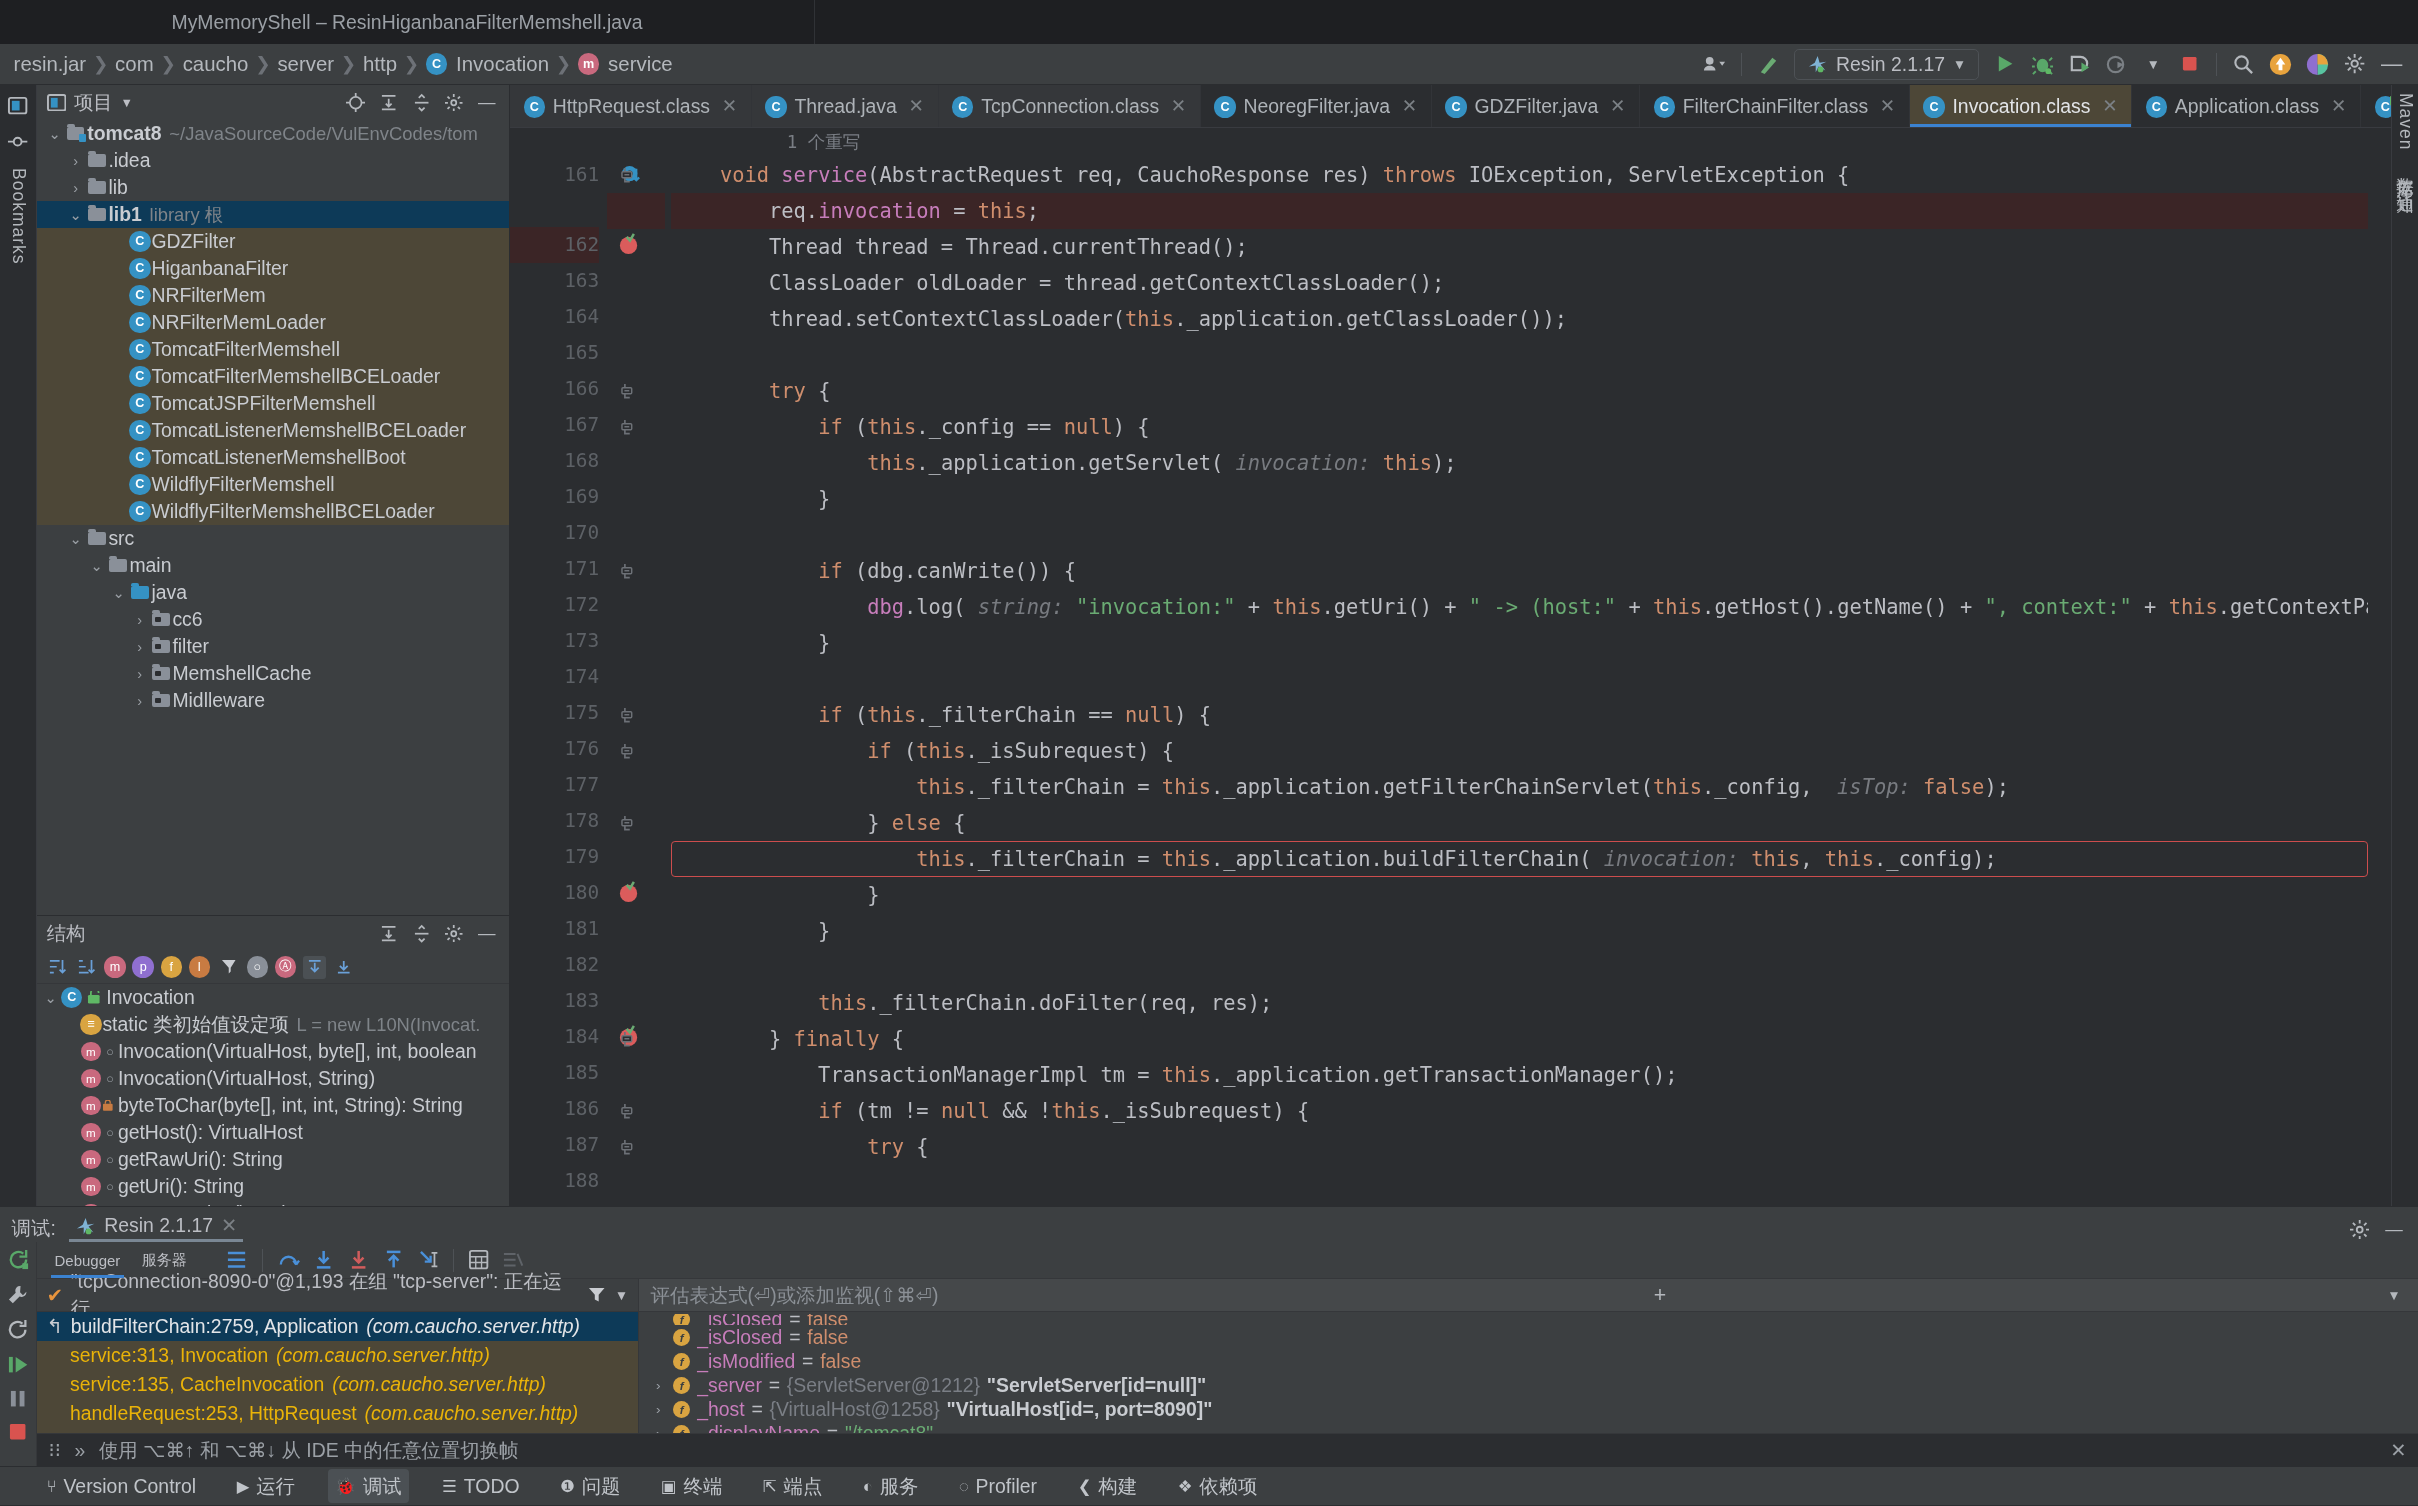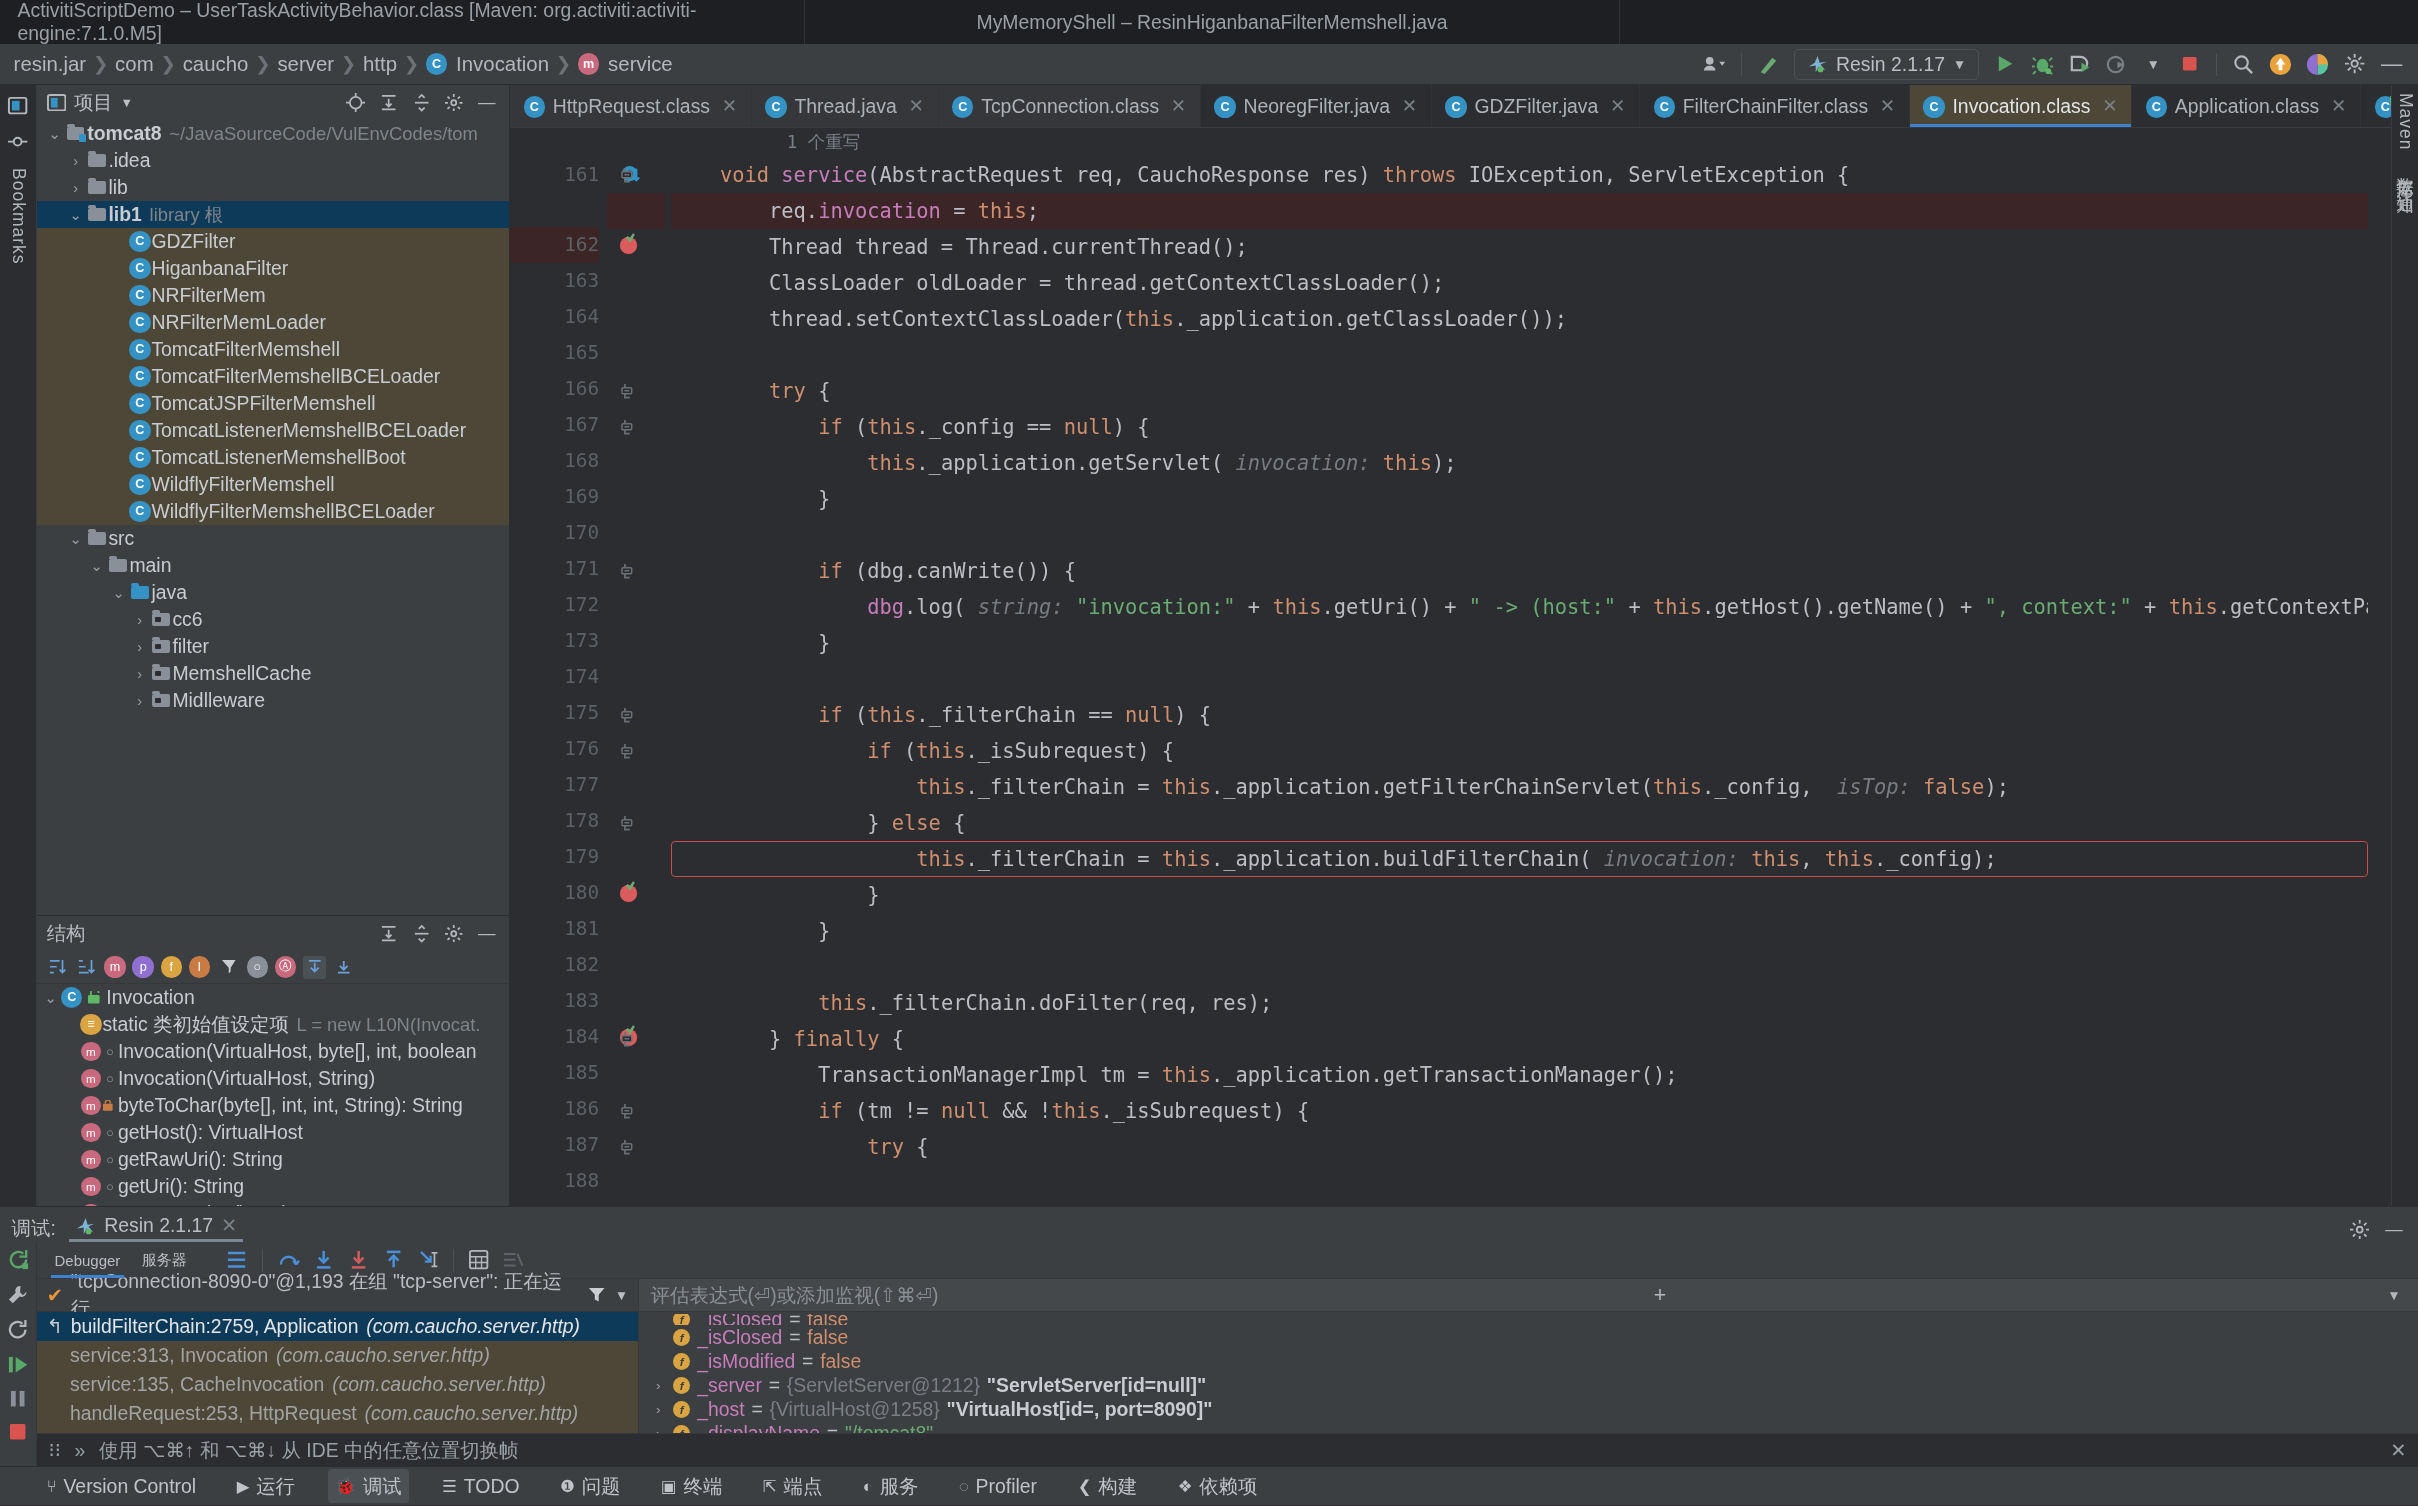--- a/index.html
+++ b/index.html
@@ -142,21 +142,21 @@
   .dbgtab2 { position:relative; height:35px; display:flex; align-items:center; padding:0 3.9px; }
   .dbgtab2.active:after { content:""; position:absolute; left:0; right:0; bottom:0;
     height:2.9px; background:#3b82d0; }
   .dbgsplit { flex:1; display:flex; min-height:0; }
   .frames { width:602px; flex:0 0 602px; display:flex; flex-direction:column;
     border-right:1px solid #35373a; }
   .threadsel { height:33px; display:flex; align-items:center; gap:7.8px; padding:0 9.7px;
     background:#3c3f41; font-size:19.4px; border-bottom:1px solid #35373a; }
   .framelist { flex:1; background:#4d4737; font-size:19.4px; overflow:hidden; }
   .frow { height:29px; display:flex; align-items:center; gap:7.8px; padding:0 9.7px;
-    white-space:nowrap; color:#a3a3a3; }
+    white-space:nowrap; color:#eab308; }
   .frow.sel { background:#0d3a58; color:#e3e5e8; }
   .frow .it { font-style:italic; }
   .vars { flex:1; display:flex; flex-direction:column; min-width:0; }
   .evalbar { height:33px; display:flex; align-items:center; padding:0 11.6px;
     background:#45484a; color:#8b9096; font-size:19.4px; border-bottom:1px solid #35373a; }
   .evalbar .plus { margin-left:auto; color:#b4b8bd; font-size:21.3px; padding:0 5.8px; }
   .varlist { flex:1; background:#3c3f41; font-size:19.4px; overflow:hidden; padding-top:1.9px; }
   .vrow { height:24px; display:flex; align-items:center; gap:6.8px; padding-left:11.6px;
     white-space:nowrap; }
   .vrow.cut { height:11.6px; overflow:hidden; }
@@ -181,21 +181,20 @@
   .snitem.active { background:#4b5054; }
   .statbar { height:33px; background:#3c3f41; display:flex; align-items:center;
     padding:0 13.6px; font-size:18.4px; color:#9ba0a6; border-top:1px solid #2b2d30; }
 
   svg { display:block; }
 </style>
 </head>
 <body>
 
 <div class="winbar">
-  <div class="wintab w1">ActivitiScriptDemo – UserTaskActivityBehavior.class [Maven: org.activiti:activiti-engine:7.1.0.M5]</div>
   <div class="wintab w2">MyMemoryShell – ResinHiganbanaFilterMemshell.java</div>
 </div>
 
 <div class="toolrow">
   <div class="crumbs">
     <span class="c">resin.jar</span>
     <span class="sep">❯</span>
     <span class="c">com</span>
     <span class="sep">❯</span>
     <span class="c">caucho</span>

